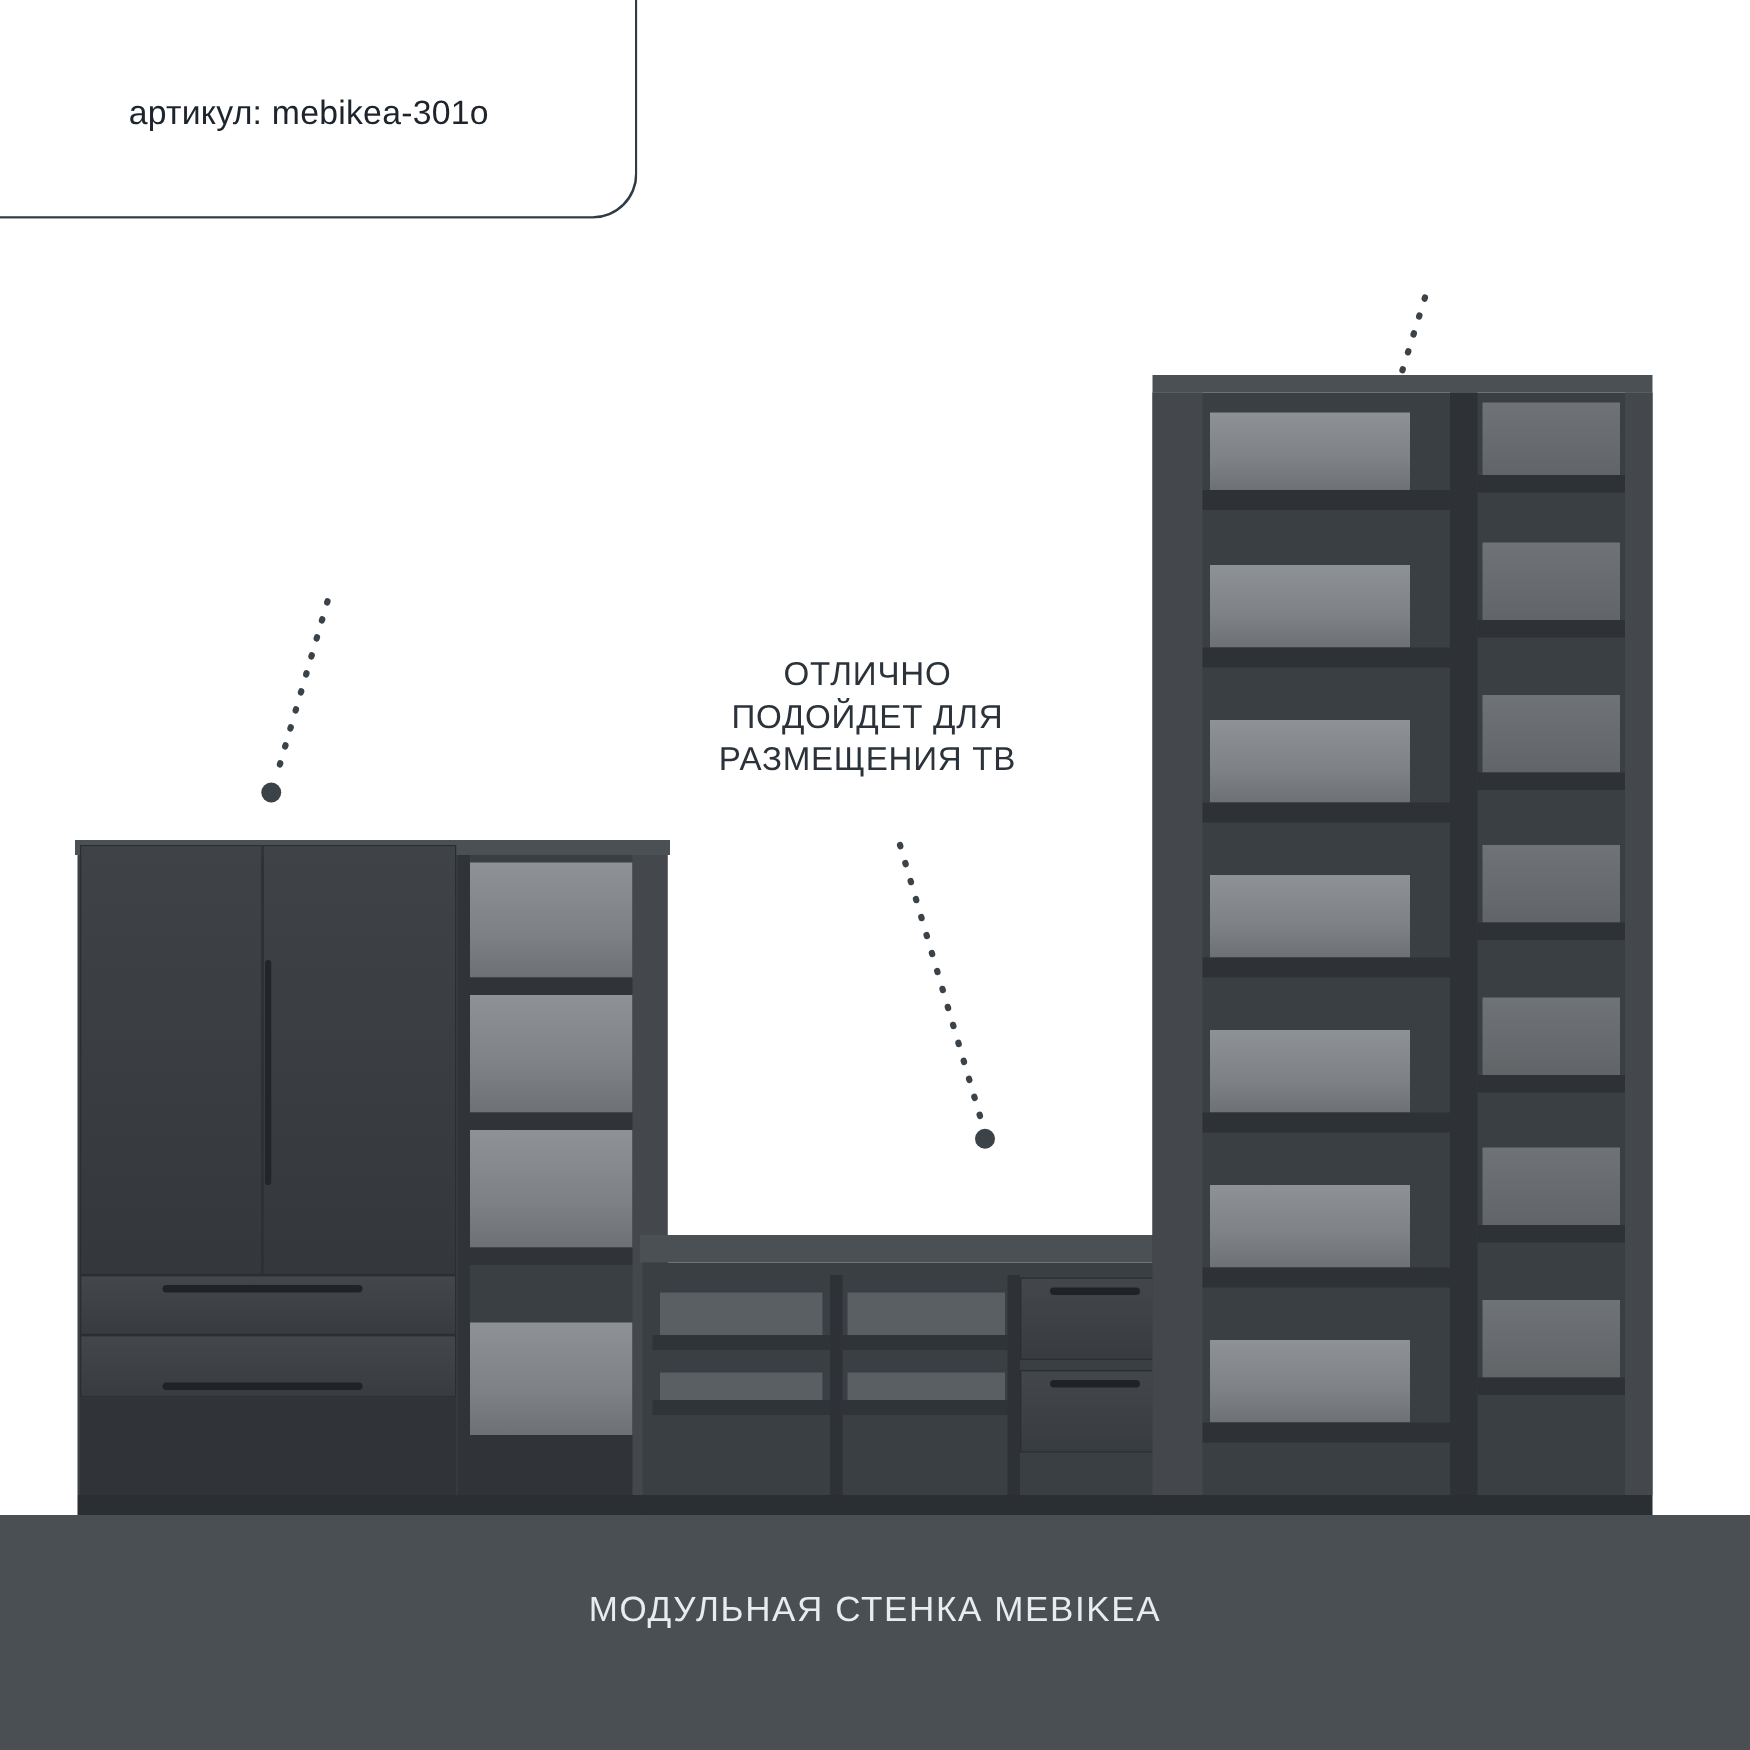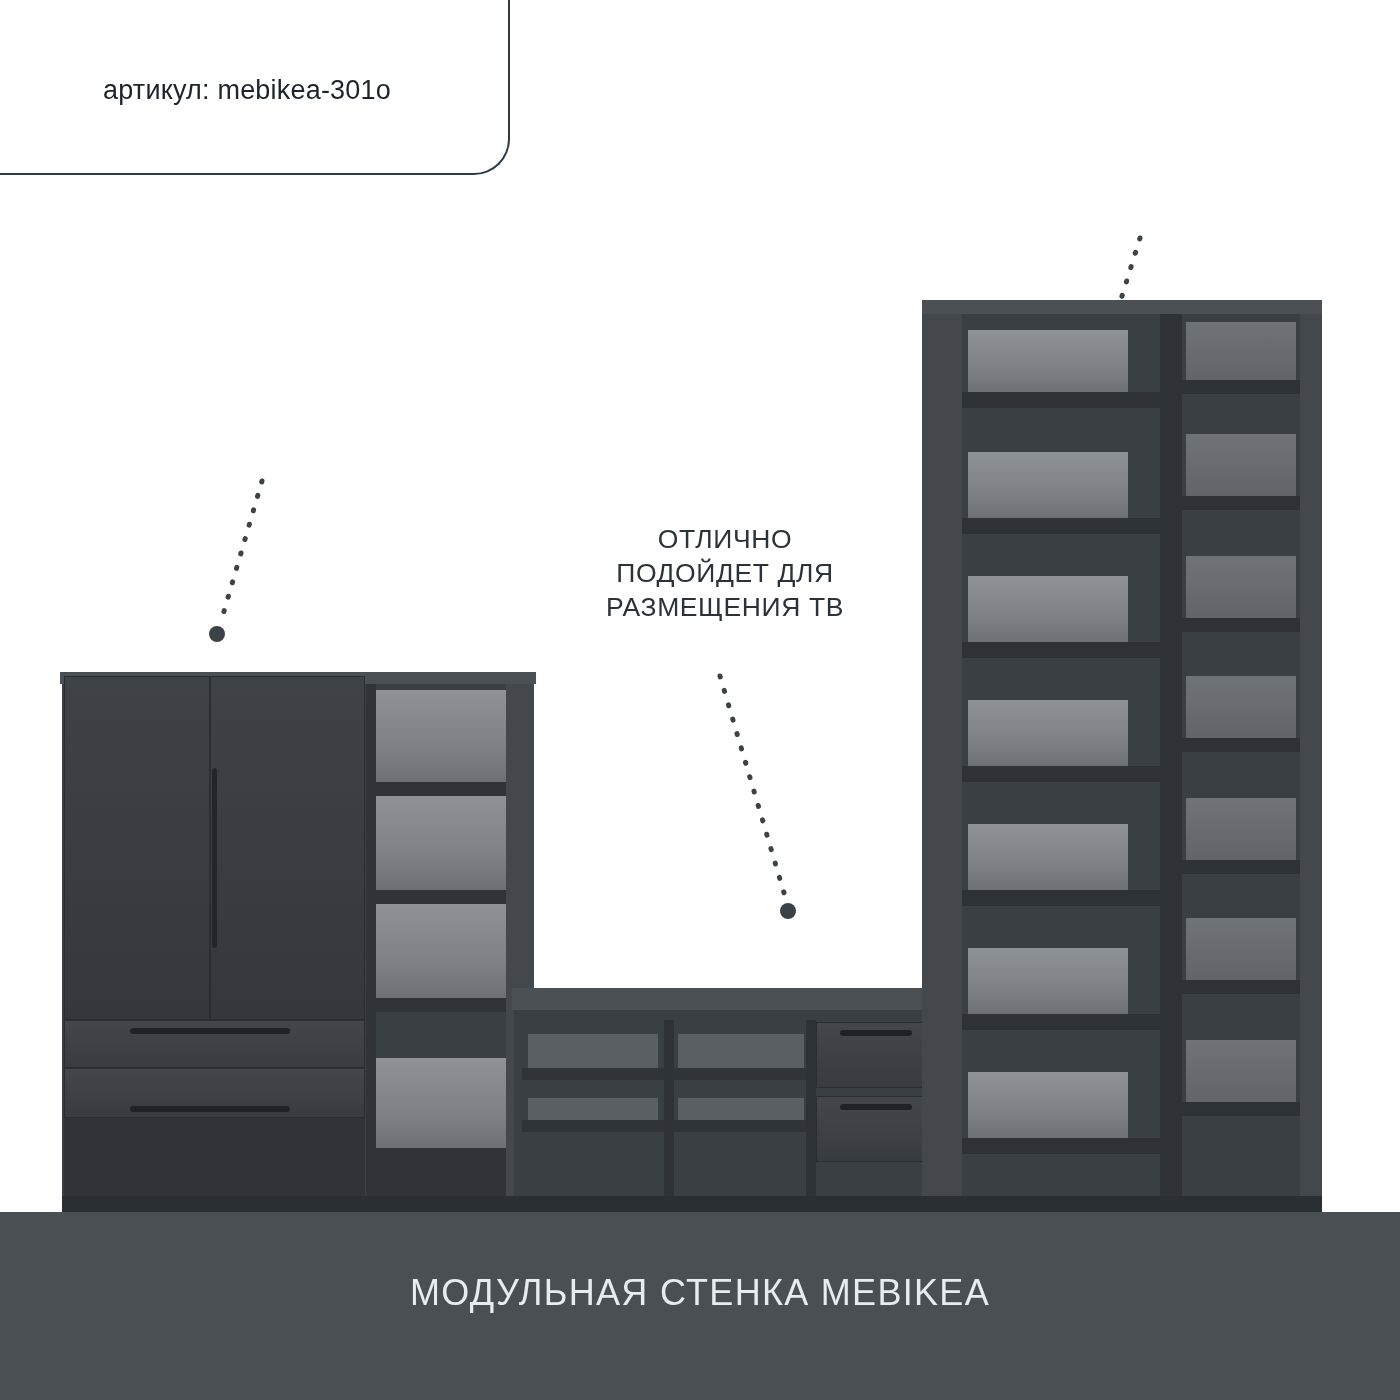--- a/index.html
+++ b/index.html
@@ -52,30 +52,30 @@
     font-size: 26.5px;
     line-height: 1.28;
     color: #2b3239;
     letter-spacing: 0.6px;
     text-transform: uppercase;
     text-align: center;
     white-space: pre-line;
   }
   #callout-shelves { left: 905px; top: 82px; width: 460px; }
   #callout-wardrobe { left: 30px; top: 338px; width: 410px; }
-  #callout-tv { left: 575px; top: 523px; width: 300px; }
+  #callout-tv { left: 544px; top: 523px; width: 300px; }
 
   
   .caption {
     position: absolute;
     left: 0;
     top: 1272px;
     width: 1400px;
     text-align: center;
-    font-size: 36px;
+    font-size: 28px;
     letter-spacing: 1.3px;
     color: #e9ecef;
     text-transform: uppercase;
   }
 
   
   .floor {
     position: absolute;
     left: 0;
     top: 1212px;

